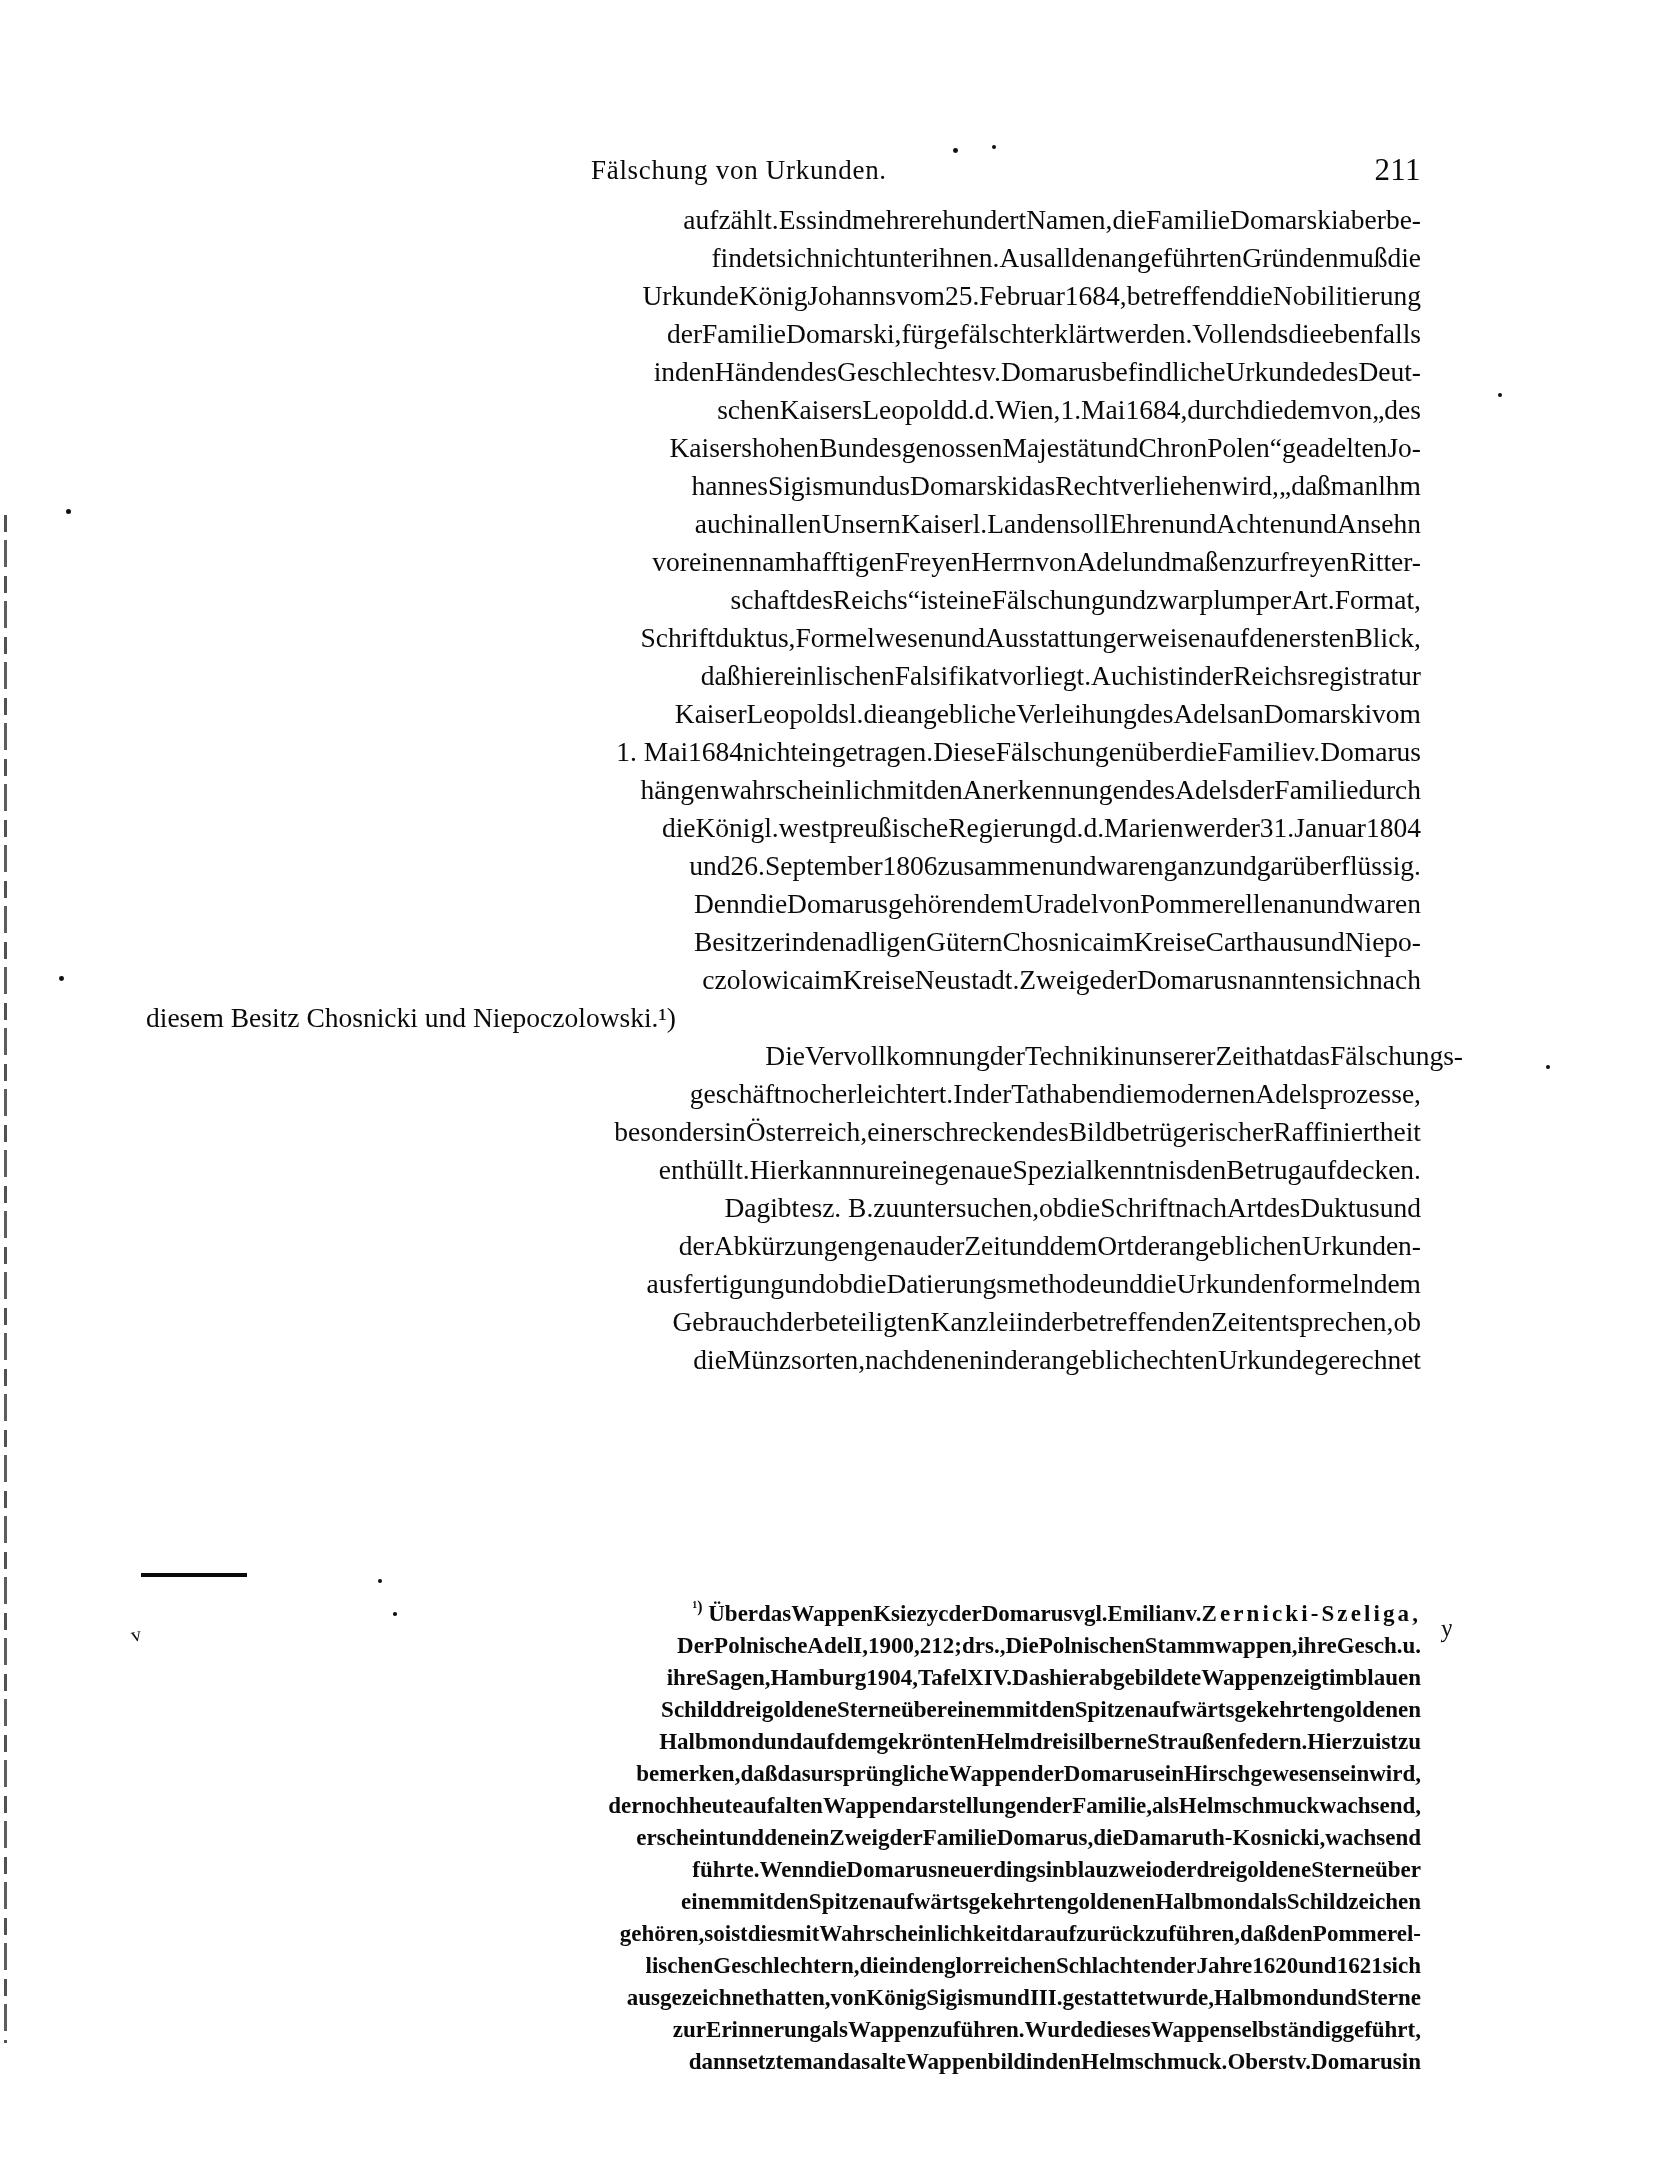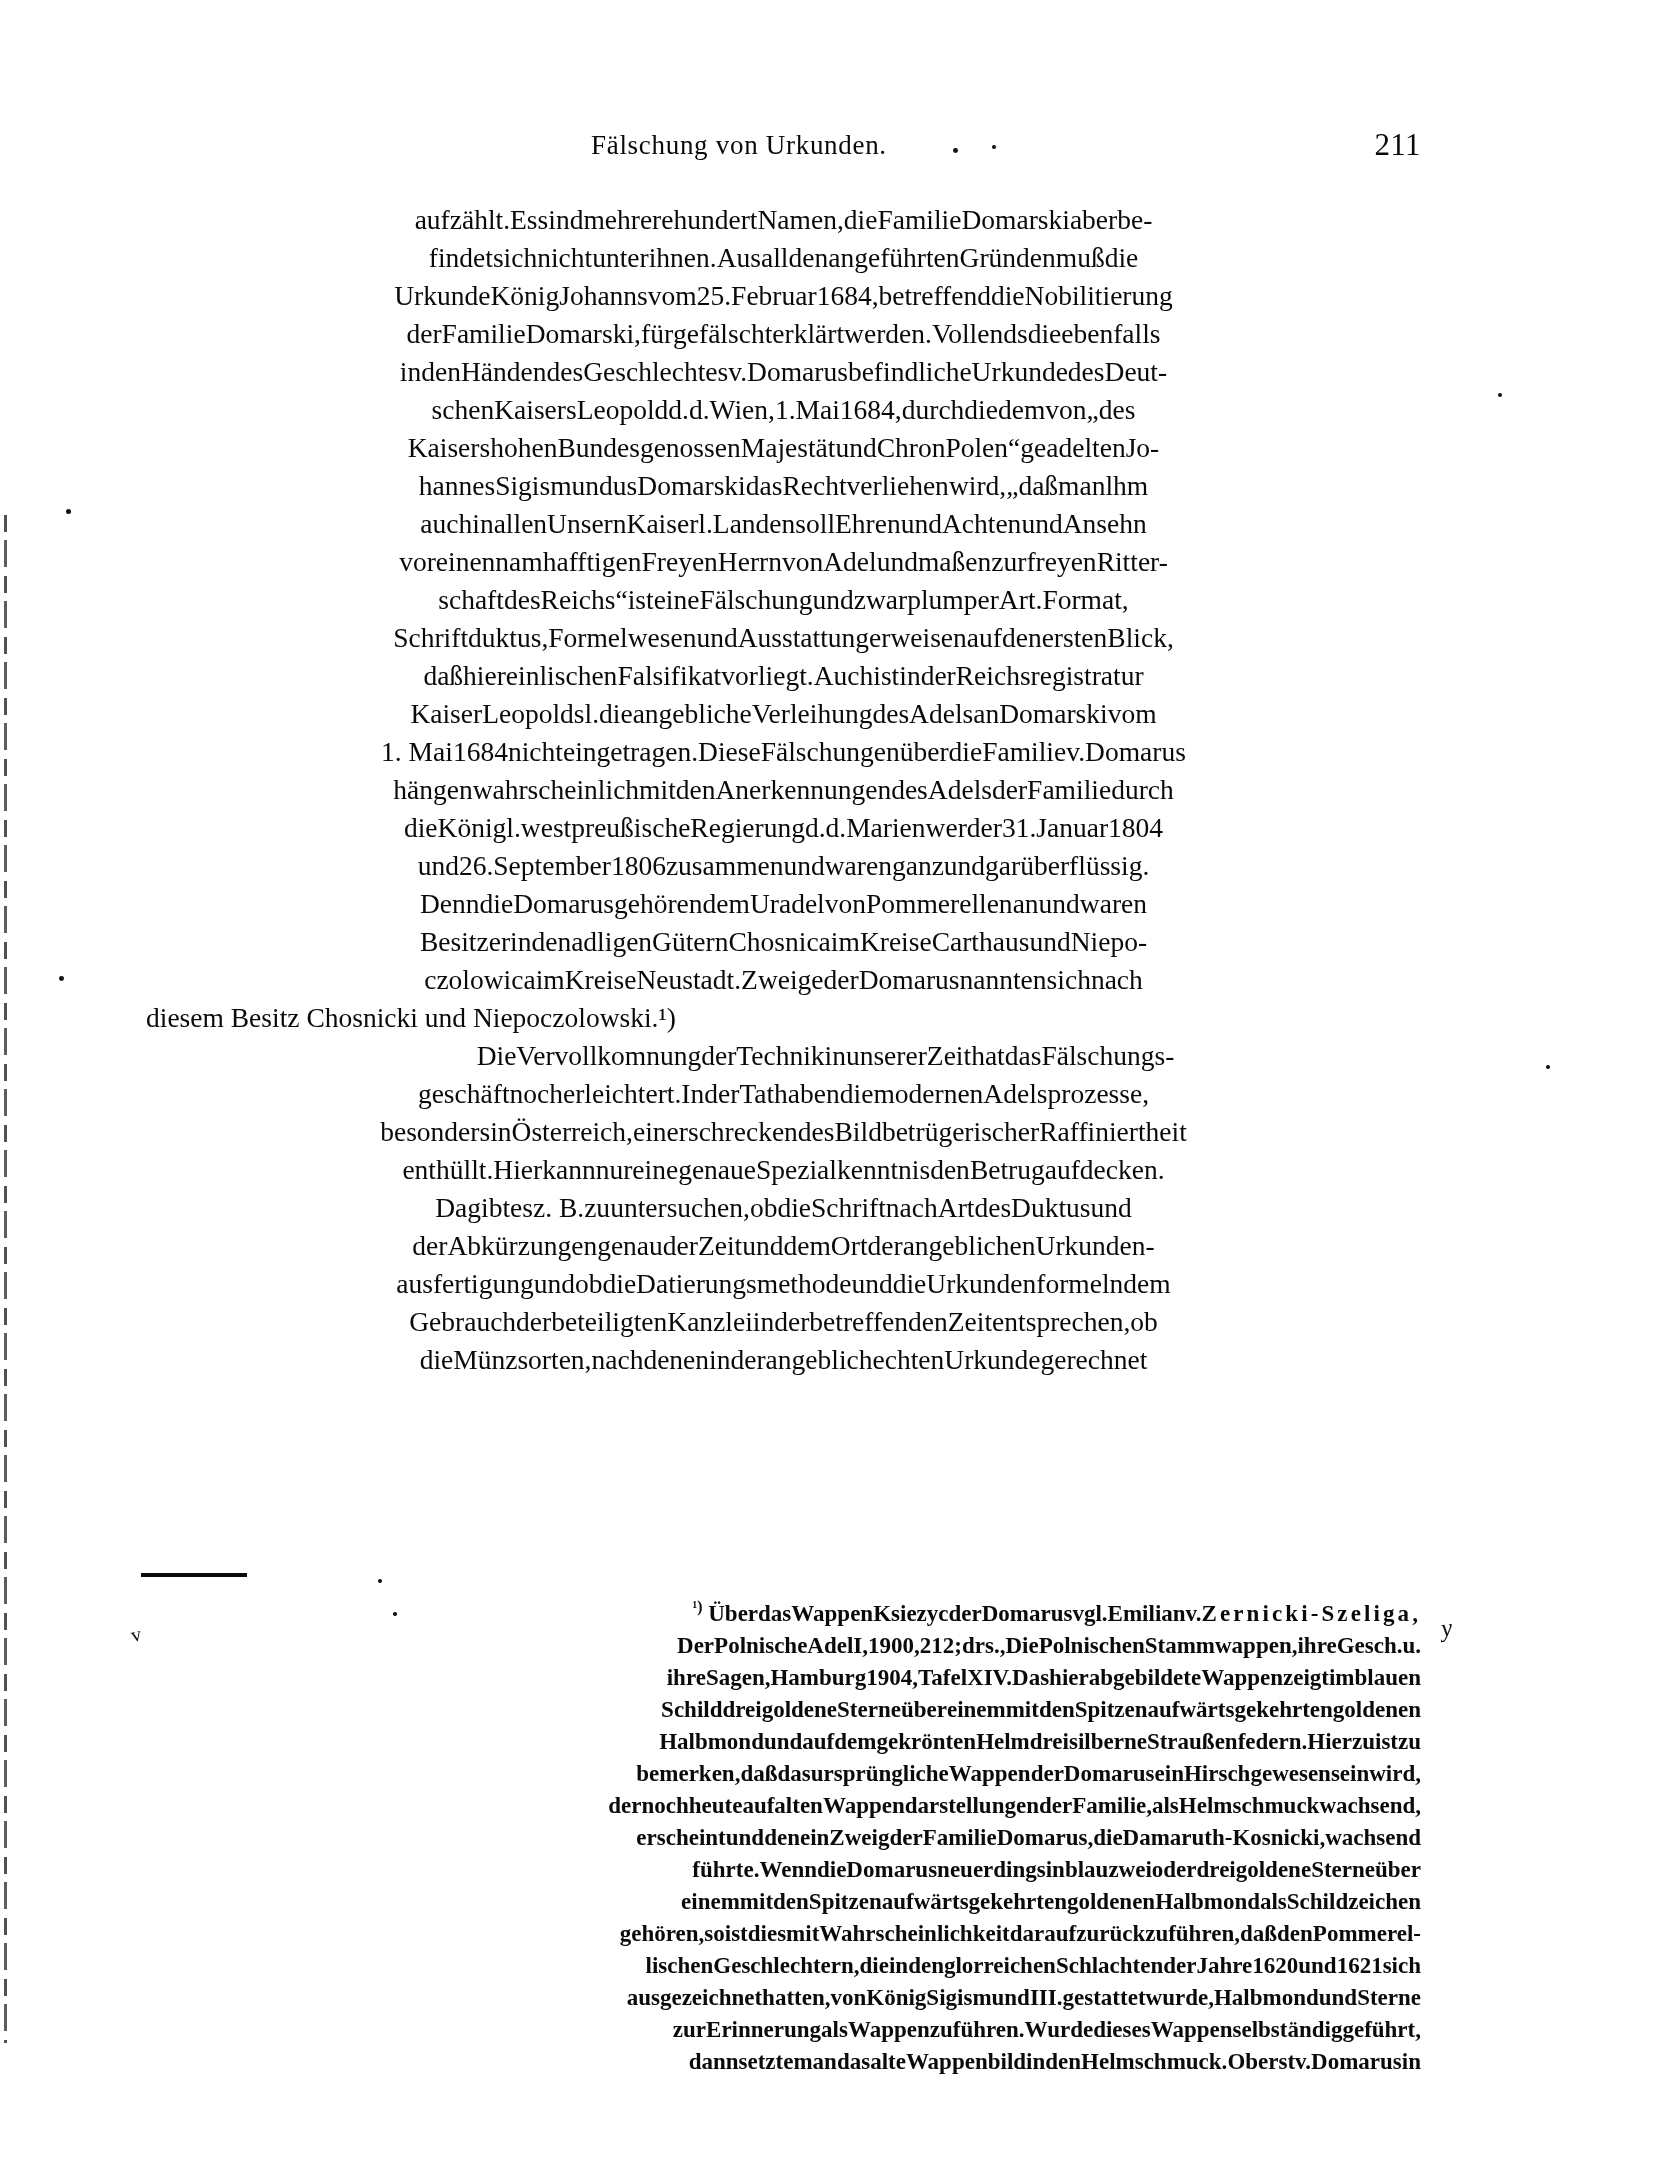--- a/index.html
+++ b/index.html
@@ -39,21 +39,21 @@
   .speck {
     position: absolute;
     background: #111;
     border-radius: 50%;
   }
 
   
   .running-head {
     position: absolute;
     left: 146px;
-    top: 130px;
+    top: 155px;
     width: 1275px;
     height: 38px;
   }
   .rh-title {
     position: absolute;
     left: 445px;
     top: 0;
     font-size: 27px;
     letter-spacing: 0.7px;
     white-space: nowrap;
@@ -78,21 +78,21 @@
     display: block;
     font-size: 27.5px;
     line-height: 38px;
     height: 38px;
     white-space: nowrap;
     letter-spacing: 0px;
   }
   
   .just {
     display: flex;
-    justify-content: center;
+    justify-content: flex-end;
     width: 1275px;
     white-space: nowrap;
   }
   .just > span { display: inline-block; }
   .indent-lead { padding-left: 42px; }
 
   
   .fn-rule {
     position: absolute;
     left: 141px;

